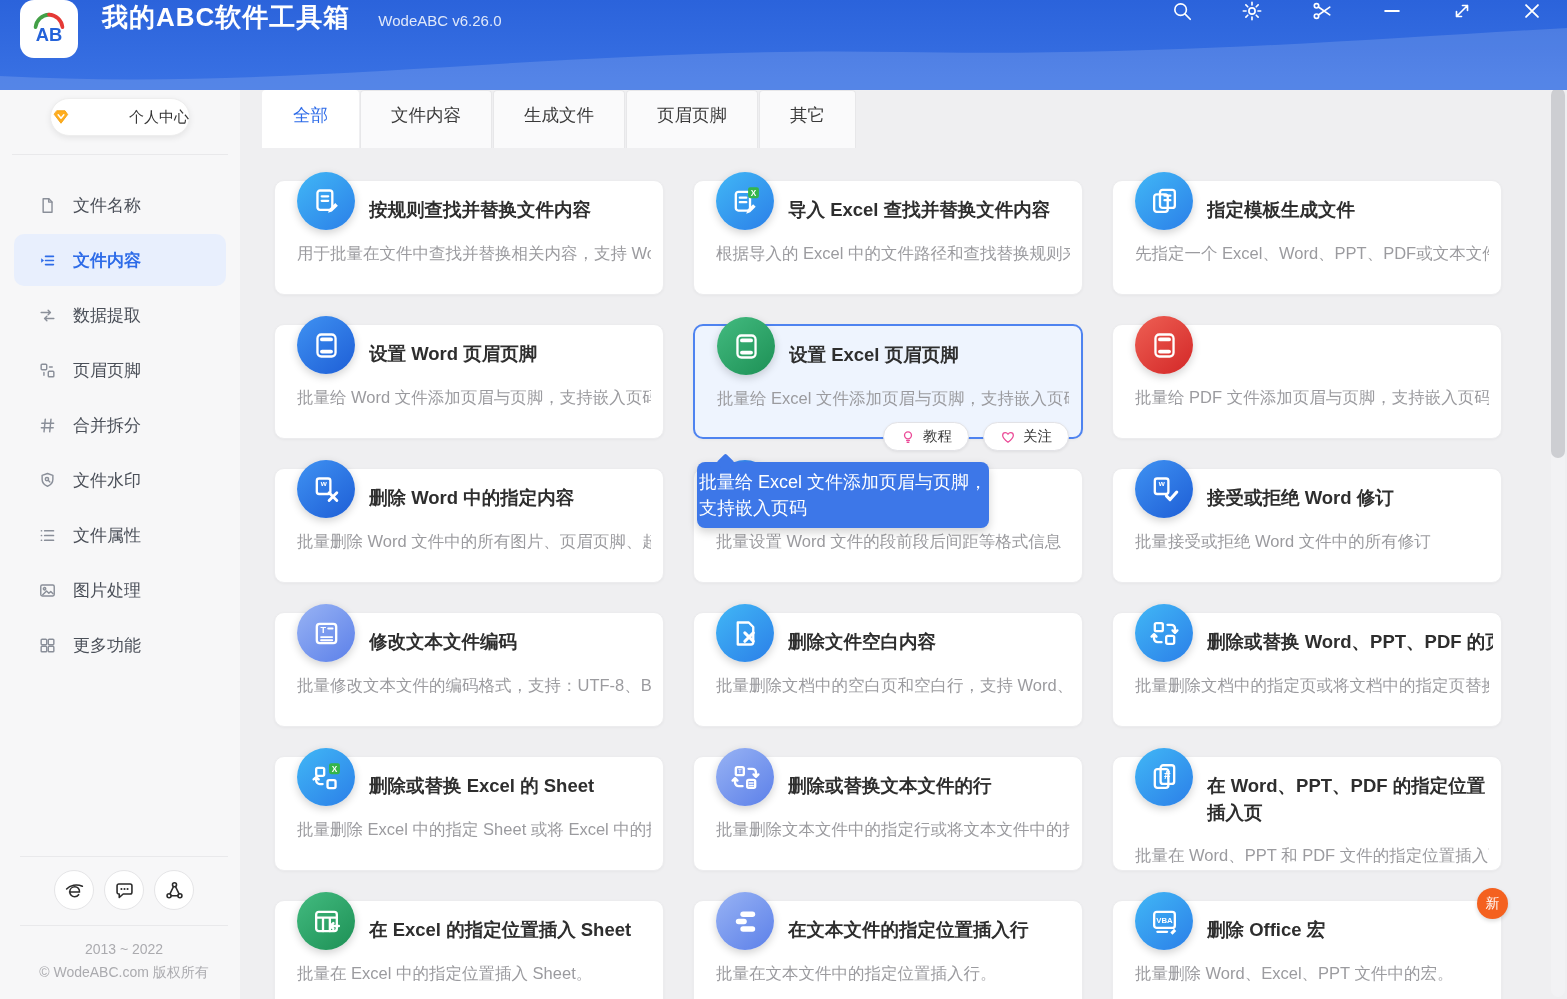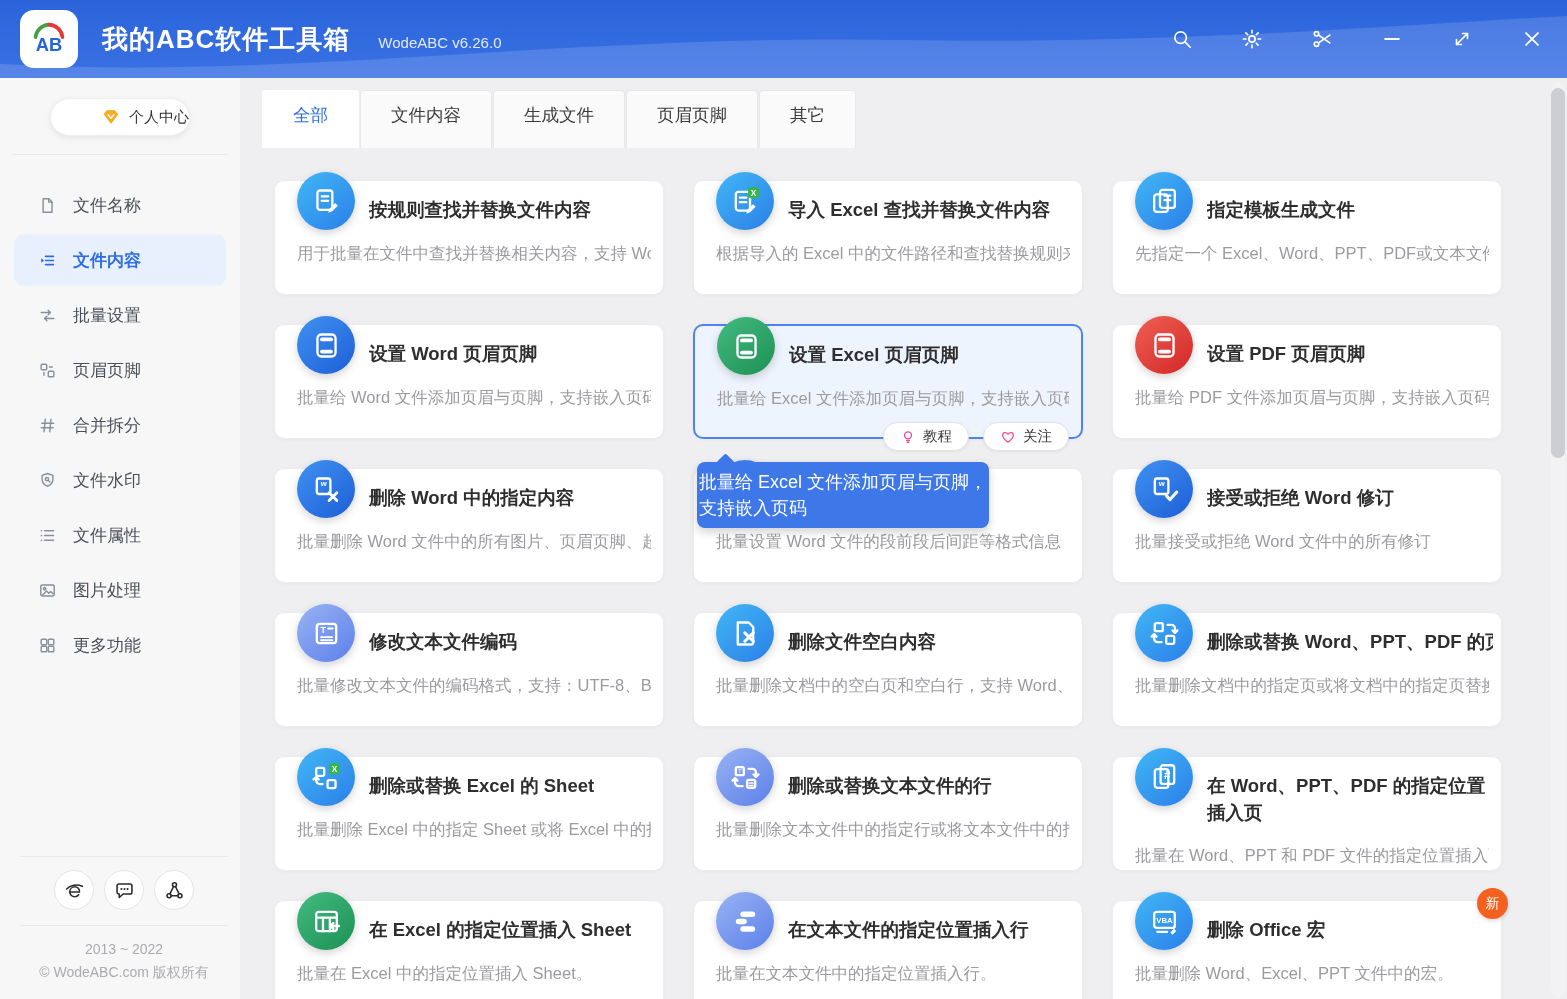--- a/index.html
+++ b/index.html
@@ -1,36 +1,36 @@
 <!DOCTYPE html>
 <html><head>
 <meta charset="utf-8">
 <style>
   * { margin:0; padding:0; box-sizing:border-box; }
   html,body { width:1567px; height:999px; overflow:hidden;
     font-family:"Liberation Sans","DejaVu Sans",sans-serif; }
   .app { position:relative; width:1567px; height:999px; background:#EFEFF1; overflow:hidden; }
 
   
-  header { position:absolute; top:0; left:0; width:1567px; height:78px;
-    background:linear-gradient(180deg,#2B63DB,#3A72E4); display:flex; align-items:center; z-index:20; }
+  header { position:absolute; top:0; left:0; width:1567px; height:90px;
+    background:linear-gradient(180deg,#2B63DB,#3A72E4); display:flex; align-items:flex-start; z-index:20; }
   .wave { position:absolute; left:0; bottom:0; width:100%; height:78px; pointer-events:none; }
   .logo { position:relative; width:58px; height:58px; margin-left:20px; background:#fff;
     border-radius:14px; display:flex; align-items:center; justify-content:center; z-index:2; }
   .logo svg { width:44px; height:44px; }
   .titles { display:flex; align-items:baseline; gap:28px; margin-left:24px; z-index:2; }
   .app-title { color:#fff; font-size:26px; font-weight:bold; letter-spacing:1px; }
   .app-version { color:rgba(255,255,255,.85); font-size:15px; }
   .header-icons { margin-left:auto; display:flex; align-items:center; gap:48px; padding-right:24px; z-index:2; }
   .header-btn { width:22px; height:22px; color:#fff; cursor:pointer; }
   .header-btn svg { width:22px; height:22px; display:block; }
 
   
   aside { position:absolute; top:78px; left:0; width:240px; height:921px; background:#F7F7F8; z-index:10; }
-  .profile { display:flex; align-items:center; justify-content:flex-end; gap:8px;
+  .profile { display:flex; align-items:center; justify-content:space-between; gap:8px;
     width:140px; height:38px; margin:20px auto 0; background:#fff; border:1px solid #eee;
     border-radius:19px; font-size:15px; color:#333; box-shadow:0 2px 6px rgba(0,0,0,.08);
     font-family:inherit; cursor:pointer; }
   .profile .icon svg { width:20px; height:20px; display:block; }
   .divider { height:1px; background:#E9E9EB; margin:18px 12px 0; }
   nav { margin-top:24px; display:flex; flex-direction:column; gap:3px; }
   .nav-item { display:flex; align-items:center; gap:16px; height:52px; margin:0 14px;
     padding-left:24px; border-radius:10px; cursor:pointer; color:#4A4F58; font-size:17px; }
   .nav-item .icon { width:19px; height:19px; color:#8A8F99; }
   .nav-item .icon svg { width:19px; height:19px; display:block; }
@@ -181,21 +181,21 @@
             </svg>
           </span>
     <span class="label">文件内容</span>
   </div>
         <div class="nav-item">
     <span class="icon">
             <svg viewBox="0 0 24 24" fill="none" stroke="currentColor" stroke-width="1.8" stroke-linecap="round" stroke-linejoin="round">
               <path d="M4 8.2h11.5M12.8 5.4l2.9 2.8-2.9 2.8M20 15.8H8.5M11.2 13l-2.9 2.8 2.9 2.8"></path>
             </svg>
           </span>
-    <span class="label">批量设置</span>
+    <span class="label">数据提取</span>
   </div>
         <div class="nav-item">
     <span class="icon">
             <svg viewBox="0 0 24 24" fill="none" stroke="currentColor" stroke-width="1.8" stroke-linecap="round" stroke-linejoin="round">
               <rect x="4" y="4" width="7" height="7" rx="1.2"></rect>
               <rect x="13" y="13" width="7" height="7" rx="1.2"></rect>
               <path d="M14.5 7.5H18M7.5 14.5V18"></path>
             </svg>
           </span>
     <span class="label">页眉页脚</span>
@@ -378,21 +378,20 @@
   </div>
         <div class="card">
     <div class="icon-circle c-red">
             <span class="glyph">
               <svg viewBox="0 0 24 24" fill="none" stroke="currentColor" stroke-width="1.8" stroke-linecap="round" stroke-linejoin="round">
                 <rect x="5" y="3.5" width="14" height="17" rx="3"></rect>
                 <path d="M8.5 7.3h7M8.5 16.7h7" stroke-width="3"></path>
               </svg>
             </span>
           </div>
-    <div class="card-title">设置 PDF 页眉页脚</div>
     <div class="card-desc">批量给 PDF 文件添加页眉与页脚，支持嵌入页码</div>
 
   </div>
         <div class="card">
     <div class="icon-circle c-blue">
             <span class="glyph">
               <svg viewBox="0 0 24 24" fill="none" stroke="currentColor" stroke-width="1.8" stroke-linecap="round" stroke-linejoin="round">
                 <rect x="4.5" y="3.5" width="10.5" height="12" rx="1.8"></rect>
                 <text x="9.8" y="9.6" font-size="6" font-weight="bold" fill="#fff" stroke="none" text-anchor="middle" font-family="Liberation Sans,sans-serif">w</text>
                 <path d="m14 14.5 6 6M20 14.5l-6 6" stroke-width="2.2"></path>

